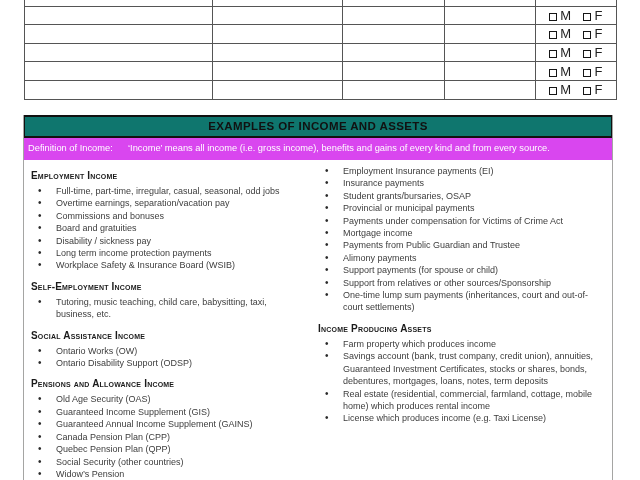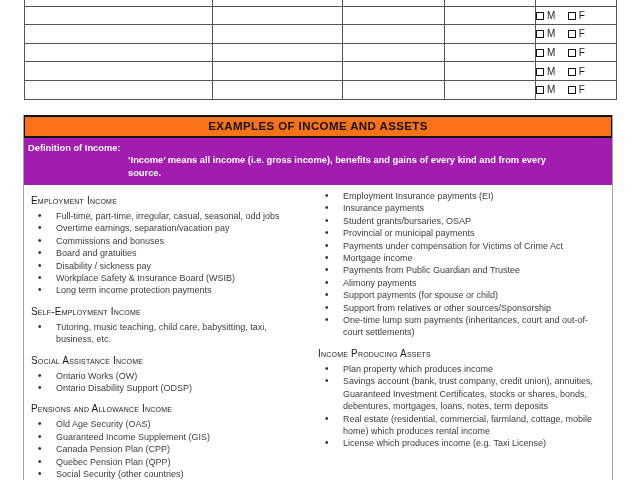--- a/index.html
+++ b/index.html
@@ -11,58 +11,58 @@
     font-family:"Liberation Sans",sans-serif;
     color:#3d3d3d;
   }
   
   .gender-table{
     position:absolute;left:24px;top:-13px;width:592px;
     border-collapse:collapse;table-layout:fixed;
   }
   .gender-table td{
     border:1px solid #555;height:17.6px;padding:0;
-    text-align:left;vertical-align:middle;
-    font-size:10px;color:#1f1f1f;letter-spacing:.4px;white-space:nowrap;
+    text-align:center;vertical-align:middle;
+    font-size:13px;color:#1f1f1f;letter-spacing:.4px;white-space:nowrap;
   }
   .cbgroup{display:inline-block;}
   .cbgroup + .cbgroup{margin-left:12px;}
   .cbx{
     display:inline-block;width:6px;height:6px;
     border:1.6px solid #151515;margin-right:3px;vertical-align:-1px;
     background:#fff;
   }
   
   .section{
     position:absolute;left:23px;top:115px;width:590px;height:380px;
     border-left:1px solid #a5a5a3;border-right:1px solid #a5a5a3;
     box-sizing:border-box;background:#fff;
   }
   .section-header{
     box-sizing:border-box;width:100%;height:23px;
-    background:#f97316;border:2px solid #111;border-left-width:1px;border-right-width:1px;
+    background:#0f766e;border:2px solid #111;border-left-width:1px;border-right-width:1px;
     font-size:11.5px;font-weight:bold;color:#111;letter-spacing:.4px;
     text-align:center;line-height:19px;
   }
   .definition-bar{
     box-sizing:border-box;width:100%;
-    background:#a21caf;color:#fff;
+    background:#d946ef;color:#fff;
     display:flex;align-items:flex-start;
-    font-size:9.3px;font-weight:bold;line-height:13px;
+    font-size:9.3px;font-weight:normal;line-height:13px;
     padding:4px 6px 5px 4px;
   }
   .def-label{flex:0 0 100px;}
-  .def-text{flex:1 1 auto;max-width:452px;margin-top:12px;}
+  .def-text{flex:1 1 auto;max-width:452px;}
   
   .columns{display:flex;padding:1px 2px 0 7px;}
   .col{box-sizing:border-box;}
   .col-left{flex:0 0 287px;padding-right:10px;}
   .col-right{flex:1 1 auto;padding-right:4px;}
   .group-heading{
-    font-variant:small-caps;font-weight:normal;font-size:10px;color:#1a1a1a;
+    font-variant:small-caps;font-weight:bold;font-size:10px;color:#1a1a1a;
     letter-spacing:.2px;margin:9px 0 3px 0;line-height:11px;
   }
   .group-list{list-style:none;margin:4px;padding:0 0 0 2px;}
   .group-list li{
     position:relative;padding-left:19px;
     font-size:9px;line-height:12.4px;color:#3d3d3d;
   }
   .group-list li::before{
     content:"\2022";position:absolute;left:1px;top:0;
     font-size:10px;color:#2a2a2a;
@@ -133,36 +133,37 @@
   </div>
   <div class="columns">
     <div class="col col-left" id="col-left">
         <div class="group-heading">Employment Income</div>
         <ul class="group-list">
           <li>Full-time, part-time, irregular, casual, seasonal, odd jobs</li>
           <li>Overtime earnings, separation/vacation pay</li>
           <li>Commissions and bonuses</li>
           <li>Board and gratuities</li>
           <li>Disability / sickness pay</li>
+          <li>Long term income protection payments</li>
           <li>Workplace Safety &amp; Insurance Board (WSIB)</li>
-          <li>Long term income protection payments</li>
         </ul>
         <div class="group-heading">Self-Employment Income</div>
         <ul class="group-list">
           <li>Tutoring, music teaching, child care, babysitting, taxi, business, etc.</li>
         </ul>
         <div class="group-heading">Social Assistance Income</div>
         <ul class="group-list">
           <li>Ontario Works (OW)</li>
           <li>Ontario Disability Support (ODSP)</li>
         </ul>
         <div class="group-heading">Pensions and Allowance Income</div>
         <ul class="group-list">
           <li>Old Age Security (OAS)</li>
           <li>Guaranteed Income Supplement (GIS)</li>
+          <li>Guaranteed Annual Income Supplement (GAINS)</li>
           <li>Canada Pension Plan (CPP)</li>
           <li>Quebec Pension Plan (QPP)</li>
           <li>Social Security (other countries)</li>
           <li>Widow’s Pension</li>
         </ul>
       </div>
     <div class="col col-right" id="col-right">
         <ul class="group-list">
           <li>Employment Insurance payments (EI)</li>
           <li>Insurance payments</li>
@@ -171,20 +172,20 @@
           <li>Payments under compensation for Victims of Crime Act</li>
           <li>Mortgage income</li>
           <li>Payments from Public Guardian and Trustee</li>
           <li>Alimony payments</li>
           <li>Support payments (for spouse or child)</li>
           <li>Support from relatives or other sources/Sponsorship</li>
           <li>One-time lump sum payments (inheritances, court and out-of-court settlements)</li>
         </ul>
         <div class="group-heading">Income Producing Assets</div>
         <ul class="group-list">
-          <li>Plan property which produces income</li>
+          <li>Farm property which produces income</li>
           <li>Savings account (bank, trust company, credit union), annuities, Guaranteed Investment Certificates, stocks or shares, bonds, debentures, mortgages, loans, notes, term deposits</li>
           <li>Real estate (residential, commercial, farmland, cottage, mobile home) which produces rental income</li>
           <li>License which produces income (e.g. Taxi License)</li>
         </ul>
       </div>
   </div>
 </div>
 
 </body></html>

